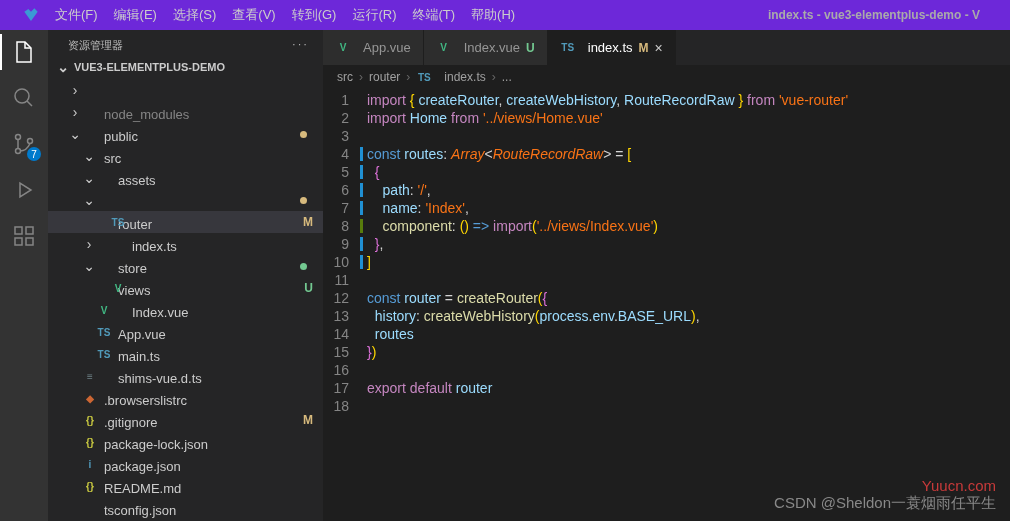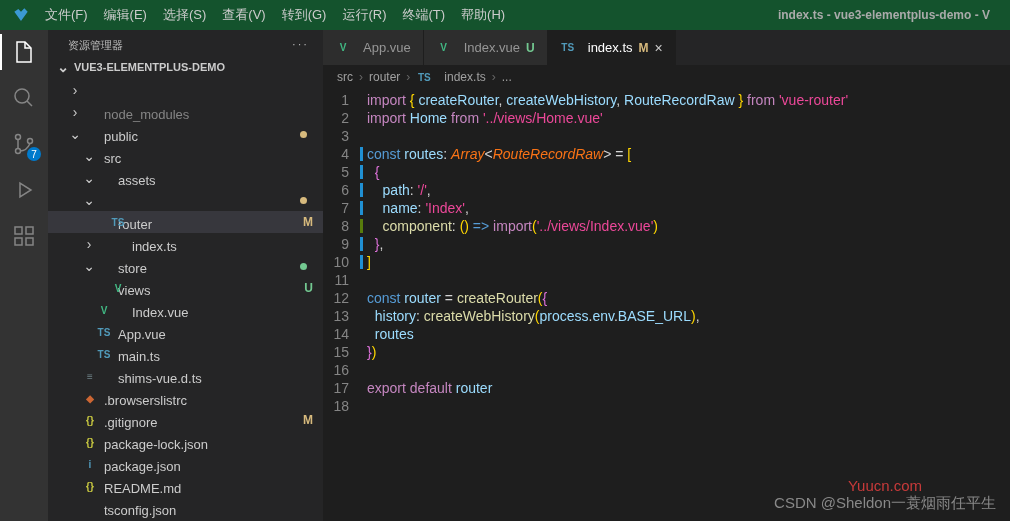--- a/index.html
+++ b/index.html
@@ -1,17 +1,17 @@
 <!DOCTYPE html>
 <html><head>
 <meta charset="utf-8">
 <style>
 * { margin:0; padding:0; box-sizing:border-box; font-family:"Segoe UI","Microsoft YaHei",sans-serif; }
 body { background:#1e1e1e; color:#ccc; width:1010px; height:521px; overflow:hidden; font-size:13px; }
-.titlebar { height:30px; background:#14532d; display:flex; align-items:center; padding:0 12px; color:#ccc; }
+.titlebar { height:30px; background:#6d28d9; display:flex; align-items:center; padding:0 22px; color:#ccc; }
 .titlebar .logo { width:18px; height:18px; margin-right:8px; display:flex; align-items:center; justify-content:center; }
 .titlebar .menus { display:flex; gap:2px; }
 .titlebar .menus span { padding:4px 7px; cursor:pointer; }
 .titlebar .wintitle { margin-left:auto; padding-right:8px; color:#aaa; font-size:12px; white-space:nowrap;font-weight:bold; }
 .main { display:flex; height:491px; }
 .activitybar { width:48px; background:#333333; display:flex; flex-direction:column; align-items:center; padding-top:8px; gap:18px; }
 .activitybar .ab-icon { width:28px; height:28px; display:flex; align-items:center; justify-content:center; color:#858585; cursor:pointer; position:relative; }
 .activitybar .ab-icon.active { color:#fff; }
 .activitybar .ab-icon.active::before { content:""; position:absolute; left:-10px; top:-4px; bottom:-4px; width:2px; background:#fff; }
 .badge { position:absolute; bottom:-3px; right:-3px; background:#007acc; color:#fff; border-radius:8px; font-size:10px; min-width:14px; height:14px; display:flex; align-items:center; justify-content:center; padding:0 3px; }
@@ -53,25 +53,25 @@
 .gutter .ln .deco { position:absolute; right:-14px; top:2px; width:3px; height:14px; }
 .deco.m { background:#2090d3; }
 .deco.a { background:#587c0c; }
 .code { flex:1; white-space:pre; color:#d4d4d4; }
 .code .cl { height:18px; }
 .tok-kw { color:#c586c0; }
 .tok-var { color:#569cd6; }
 .tok-id { color:#9cdcfe; }
 .tok-fn { color:#dcdcaa; }
 .tok-type { color:#f97316;font-style:italic; }
-.tok-str { color:#ec4899; }
+.tok-str { color:#f97316; }
 .tok-punc { color:#d4d4d4; }
 .tok-brace { color:#ffd700; }
 .tok-brace2 { color:#da70d6; }
-.watermark { position:absolute; bottom:8px; right:14px; text-align:center; pointer-events:none; }
+.watermark { position:absolute; bottom:8px; right:14px; text-align:right; pointer-events:none; }
 .watermark .w1 { color:#c73a3a; font-size:15px; font-weight:500; }
 .watermark .w2 { color:#888; font-size:15px; }
 </style>
 </head>
 <body>
 
 <div class="titlebar">
   <div class="logo">
     <svg width="16" height="16" viewBox="0 0 24 24">
         <path fill="#3b99d4" d="M17 2L12 7 8 3 2 7l10 14L22 7z"></path>

